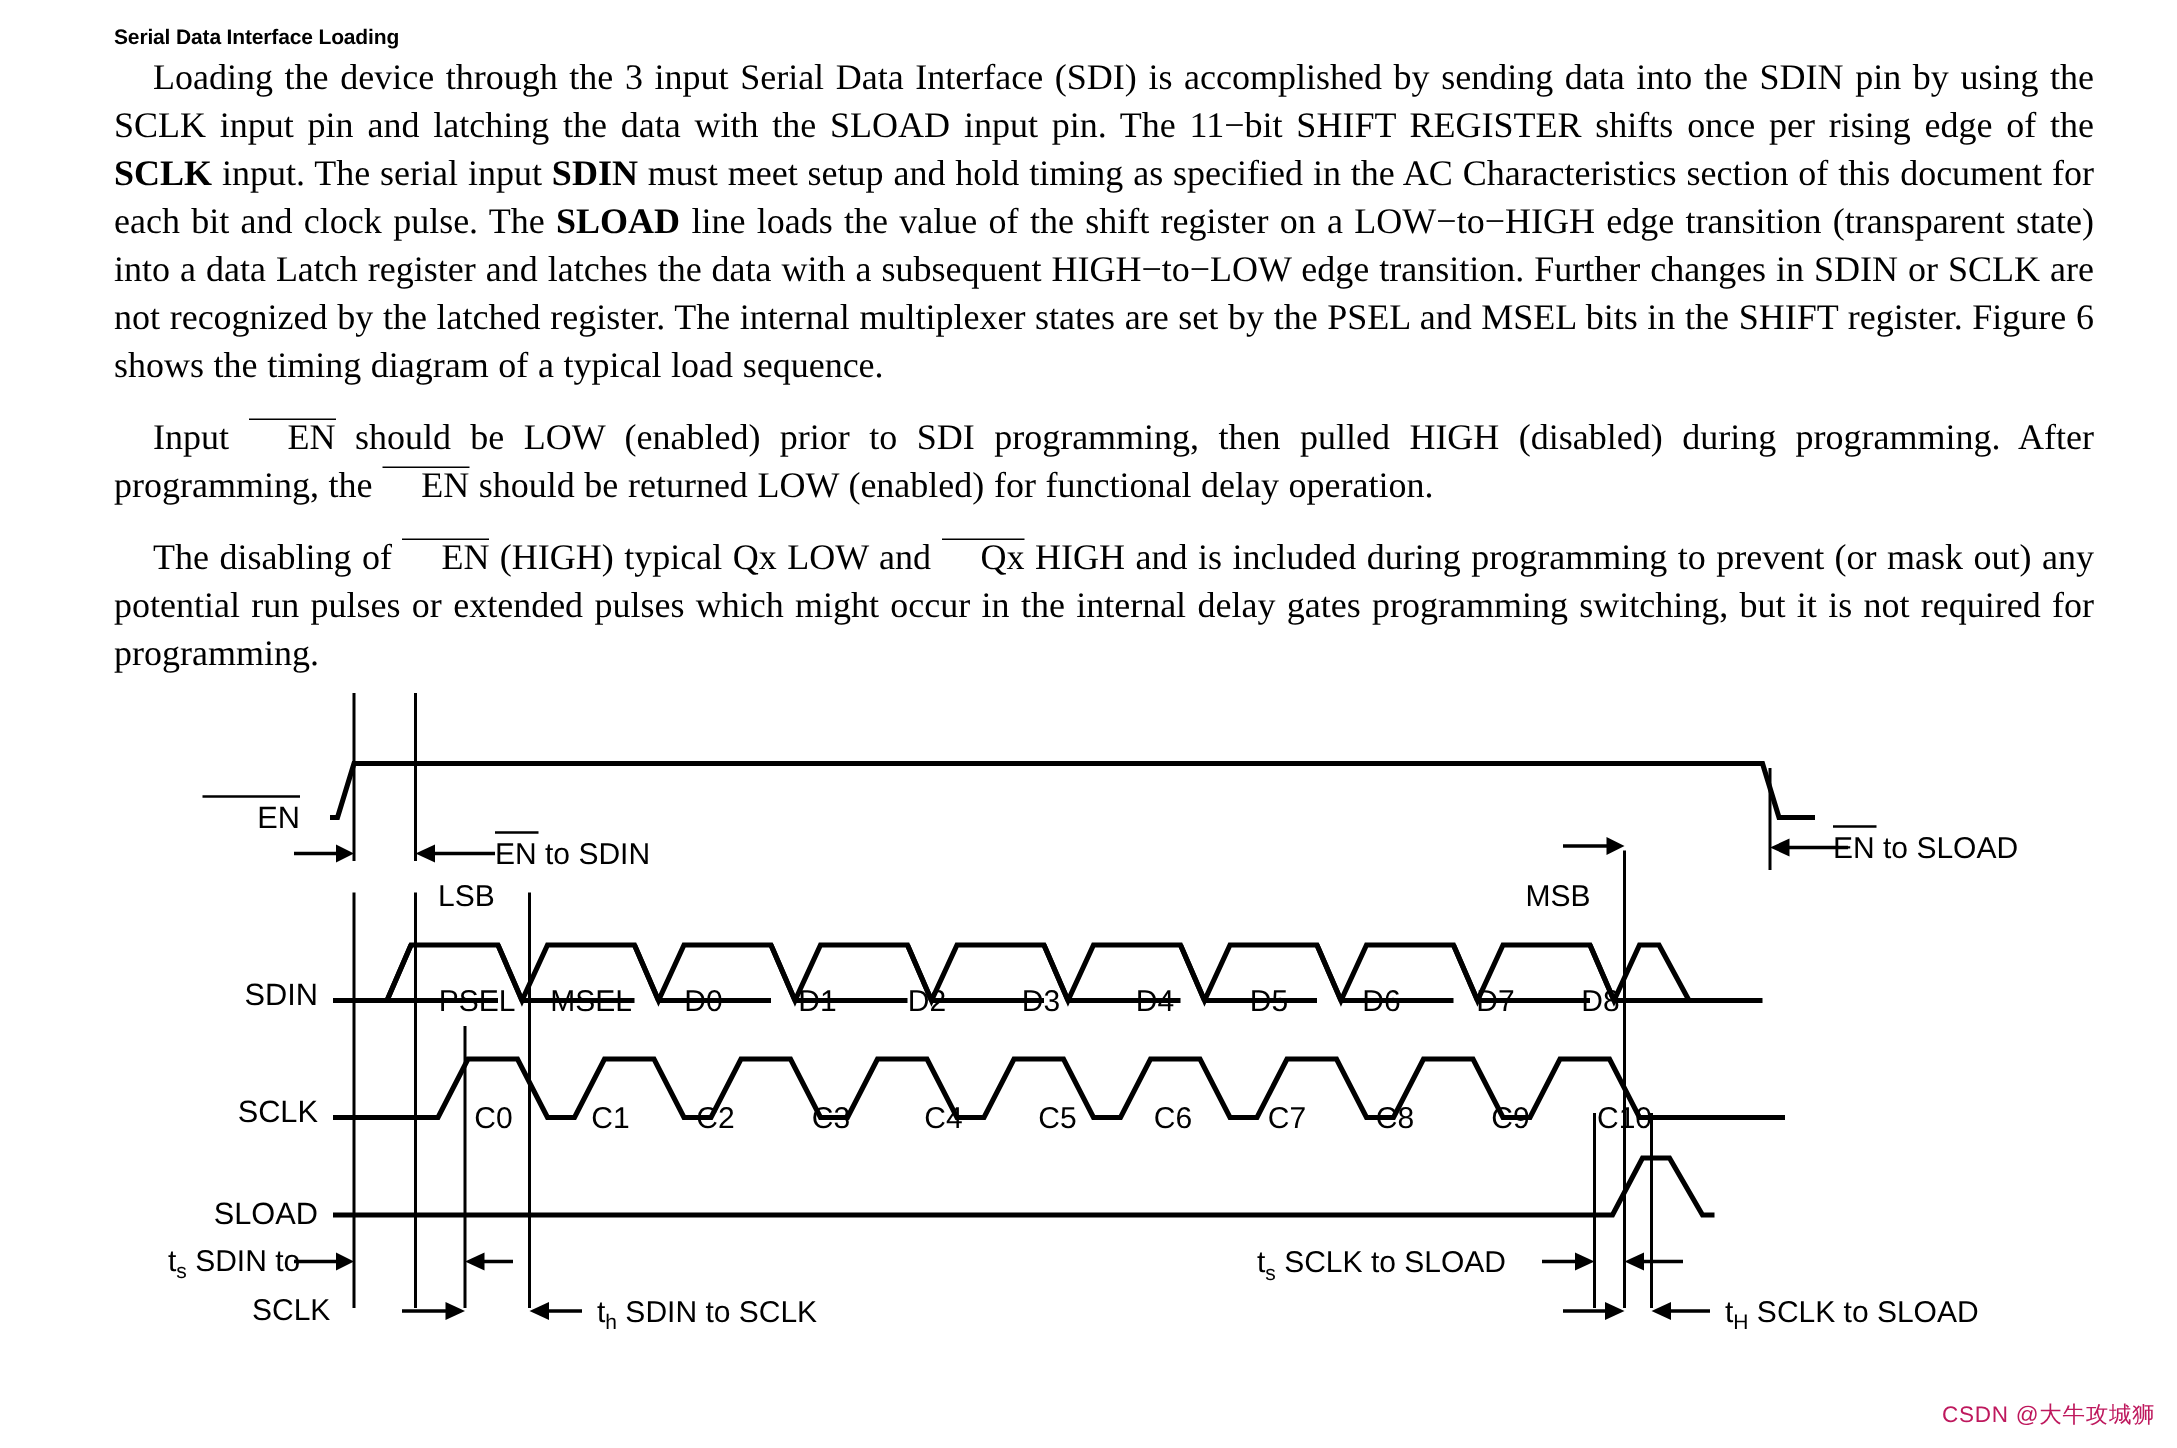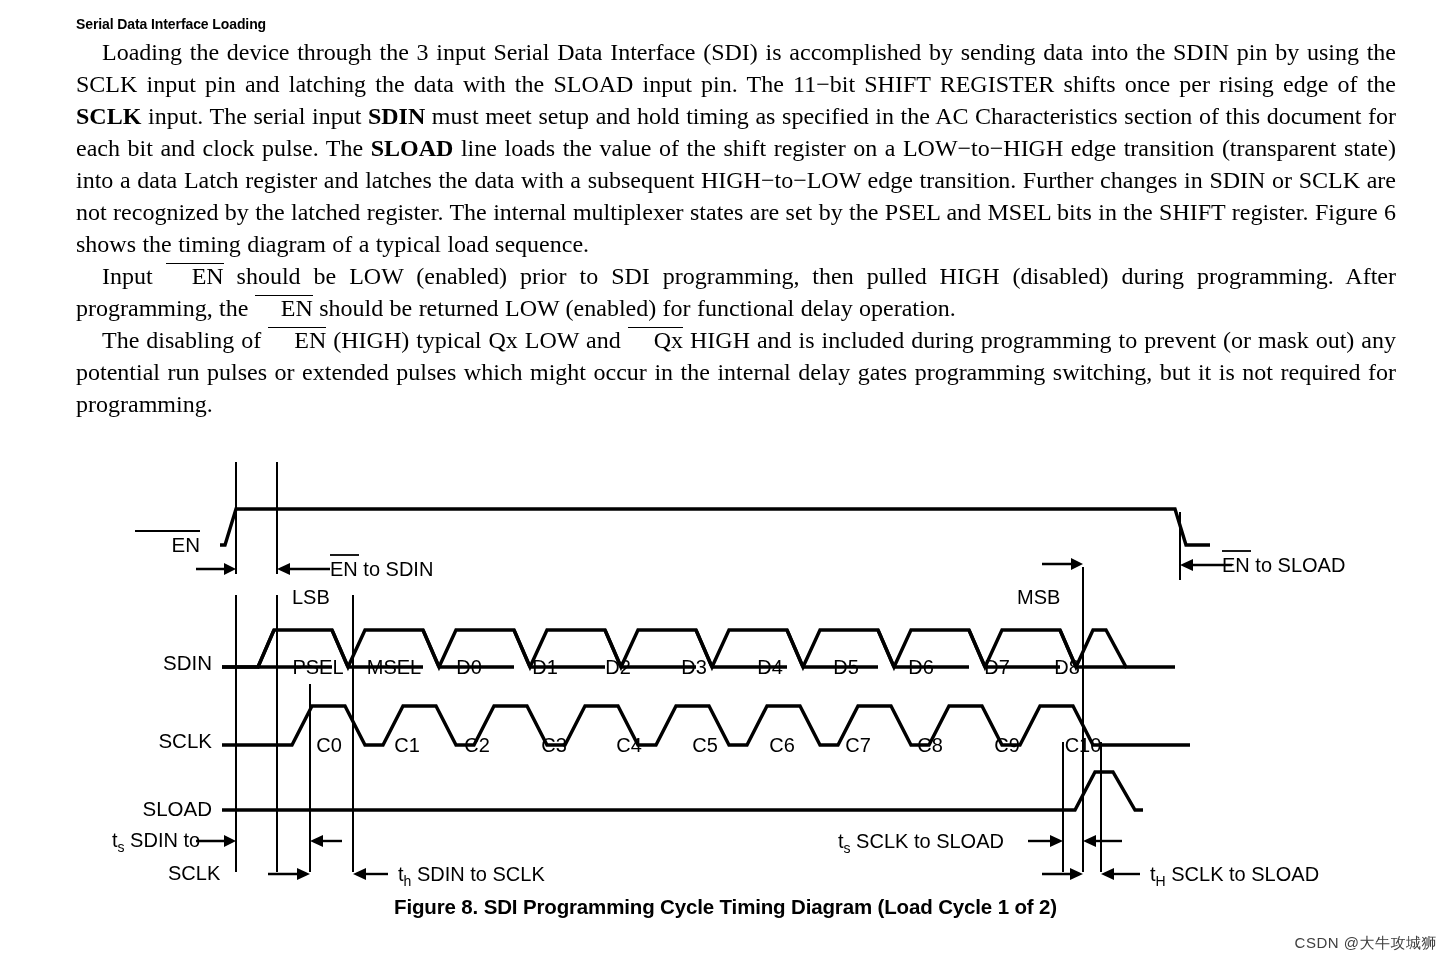--- a/index.html
+++ b/index.html
@@ -27,37 +27,37 @@
   }
   p.para{
     font-family:"Liberation Serif", serif;
     font-size:24px;
     line-height:32px;
     margin:0;
     text-align:justify;
     text-indent:26px;
     word-spacing:0.4px;
   }
-  p.para + p.para{margin-top:0;}
+  p.para + p.para{margin-top:16px;}
   .ovl{ border-top:1.6px solid #000; display:inline-block; line-height:1.02; padding-top:0px;}
   b{font-weight:bold;}
 
   
   .figure{position:absolute;left:0;top:452px;width:1451px;height:470px;}
   .figcaption{
     position:absolute;left:0;top:895px;width:1451px;
     text-align:center;
     font-family:"Liberation Sans", sans-serif;
     font-weight:bold;font-size:20.5px;
     letter-spacing:-0.15px;
   }
   .watermark{
     position:absolute;right:14px;bottom:12px;
     font-family:"Liberation Sans", sans-serif;
-    font-size:15px;color:#404040;
+    font-size:15px;color:#be185d;
     letter-spacing:0.5px;
     white-space:nowrap;
   }
   svg{display:block;}
   .wf{fill:none;stroke:#000;stroke-width:3.4;stroke-linejoin:miter;stroke-linecap:butt;}
   .refline{stroke:#000;stroke-width:2.0;}
   .arrowline{stroke:#000;stroke-width:2.4;}
   .diaglabel{
     font-family:"Liberation Sans", sans-serif;
     font-size:20px;
@@ -230,16 +230,15 @@
         <line class="arrowline" x1="1042" y1="422" x2="1076" y2="422"></line>
         <polygon points="1083,422 1070,416 1070,428" fill="#000"></polygon>
         <line class="arrowline" x1="1140" y1="422" x2="1108" y2="422"></line>
         <polygon points="1101,422 1114,416 1114,428" fill="#000"></polygon>
         <text class="diaglabel" x="1150" y="429"><tspan>t</tspan><tspan class="sub" dy="5">H</tspan><tspan dy="-5"> SCLK to SLOAD</tspan></text>
       </g>
 
     </svg>
   </div>
 
-  <div class="figcaption">Figure 8. SDI Programming Cycle Timing Diagram (Load Cycle 1 of 2)</div>
   <div class="watermark">CSDN @大牛攻城狮</div>
 
 </div>
 
 </body></html>

